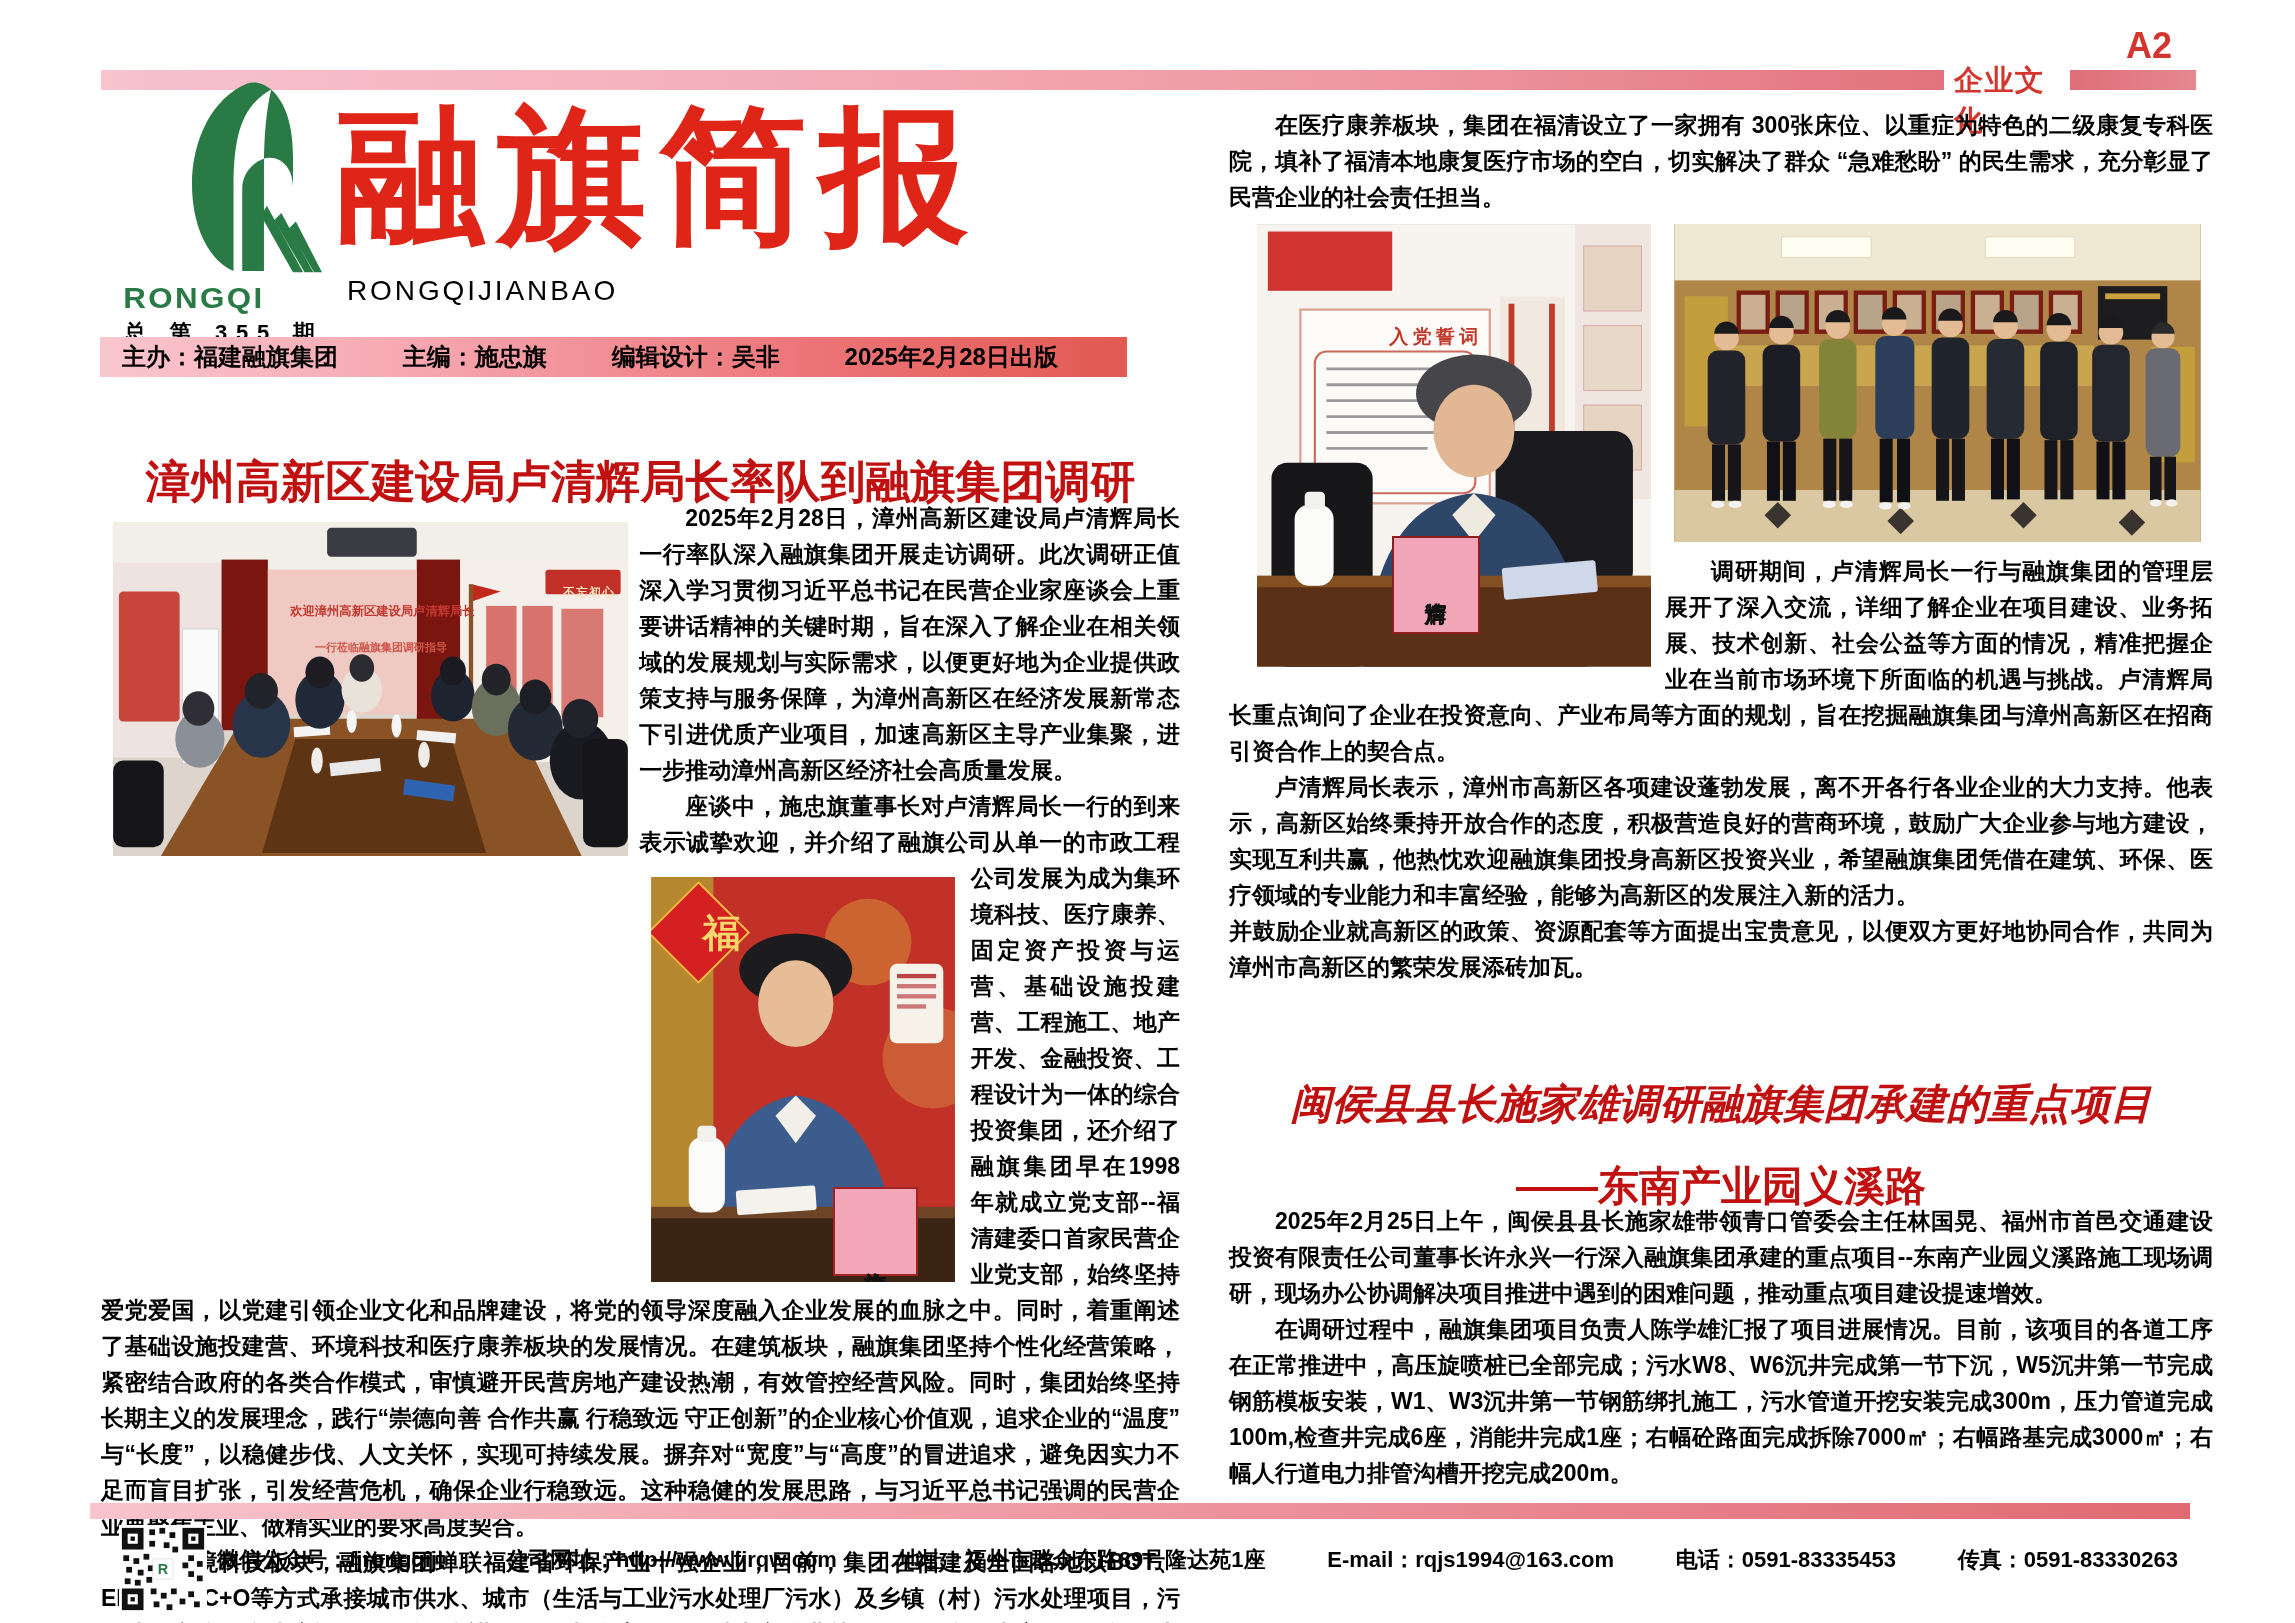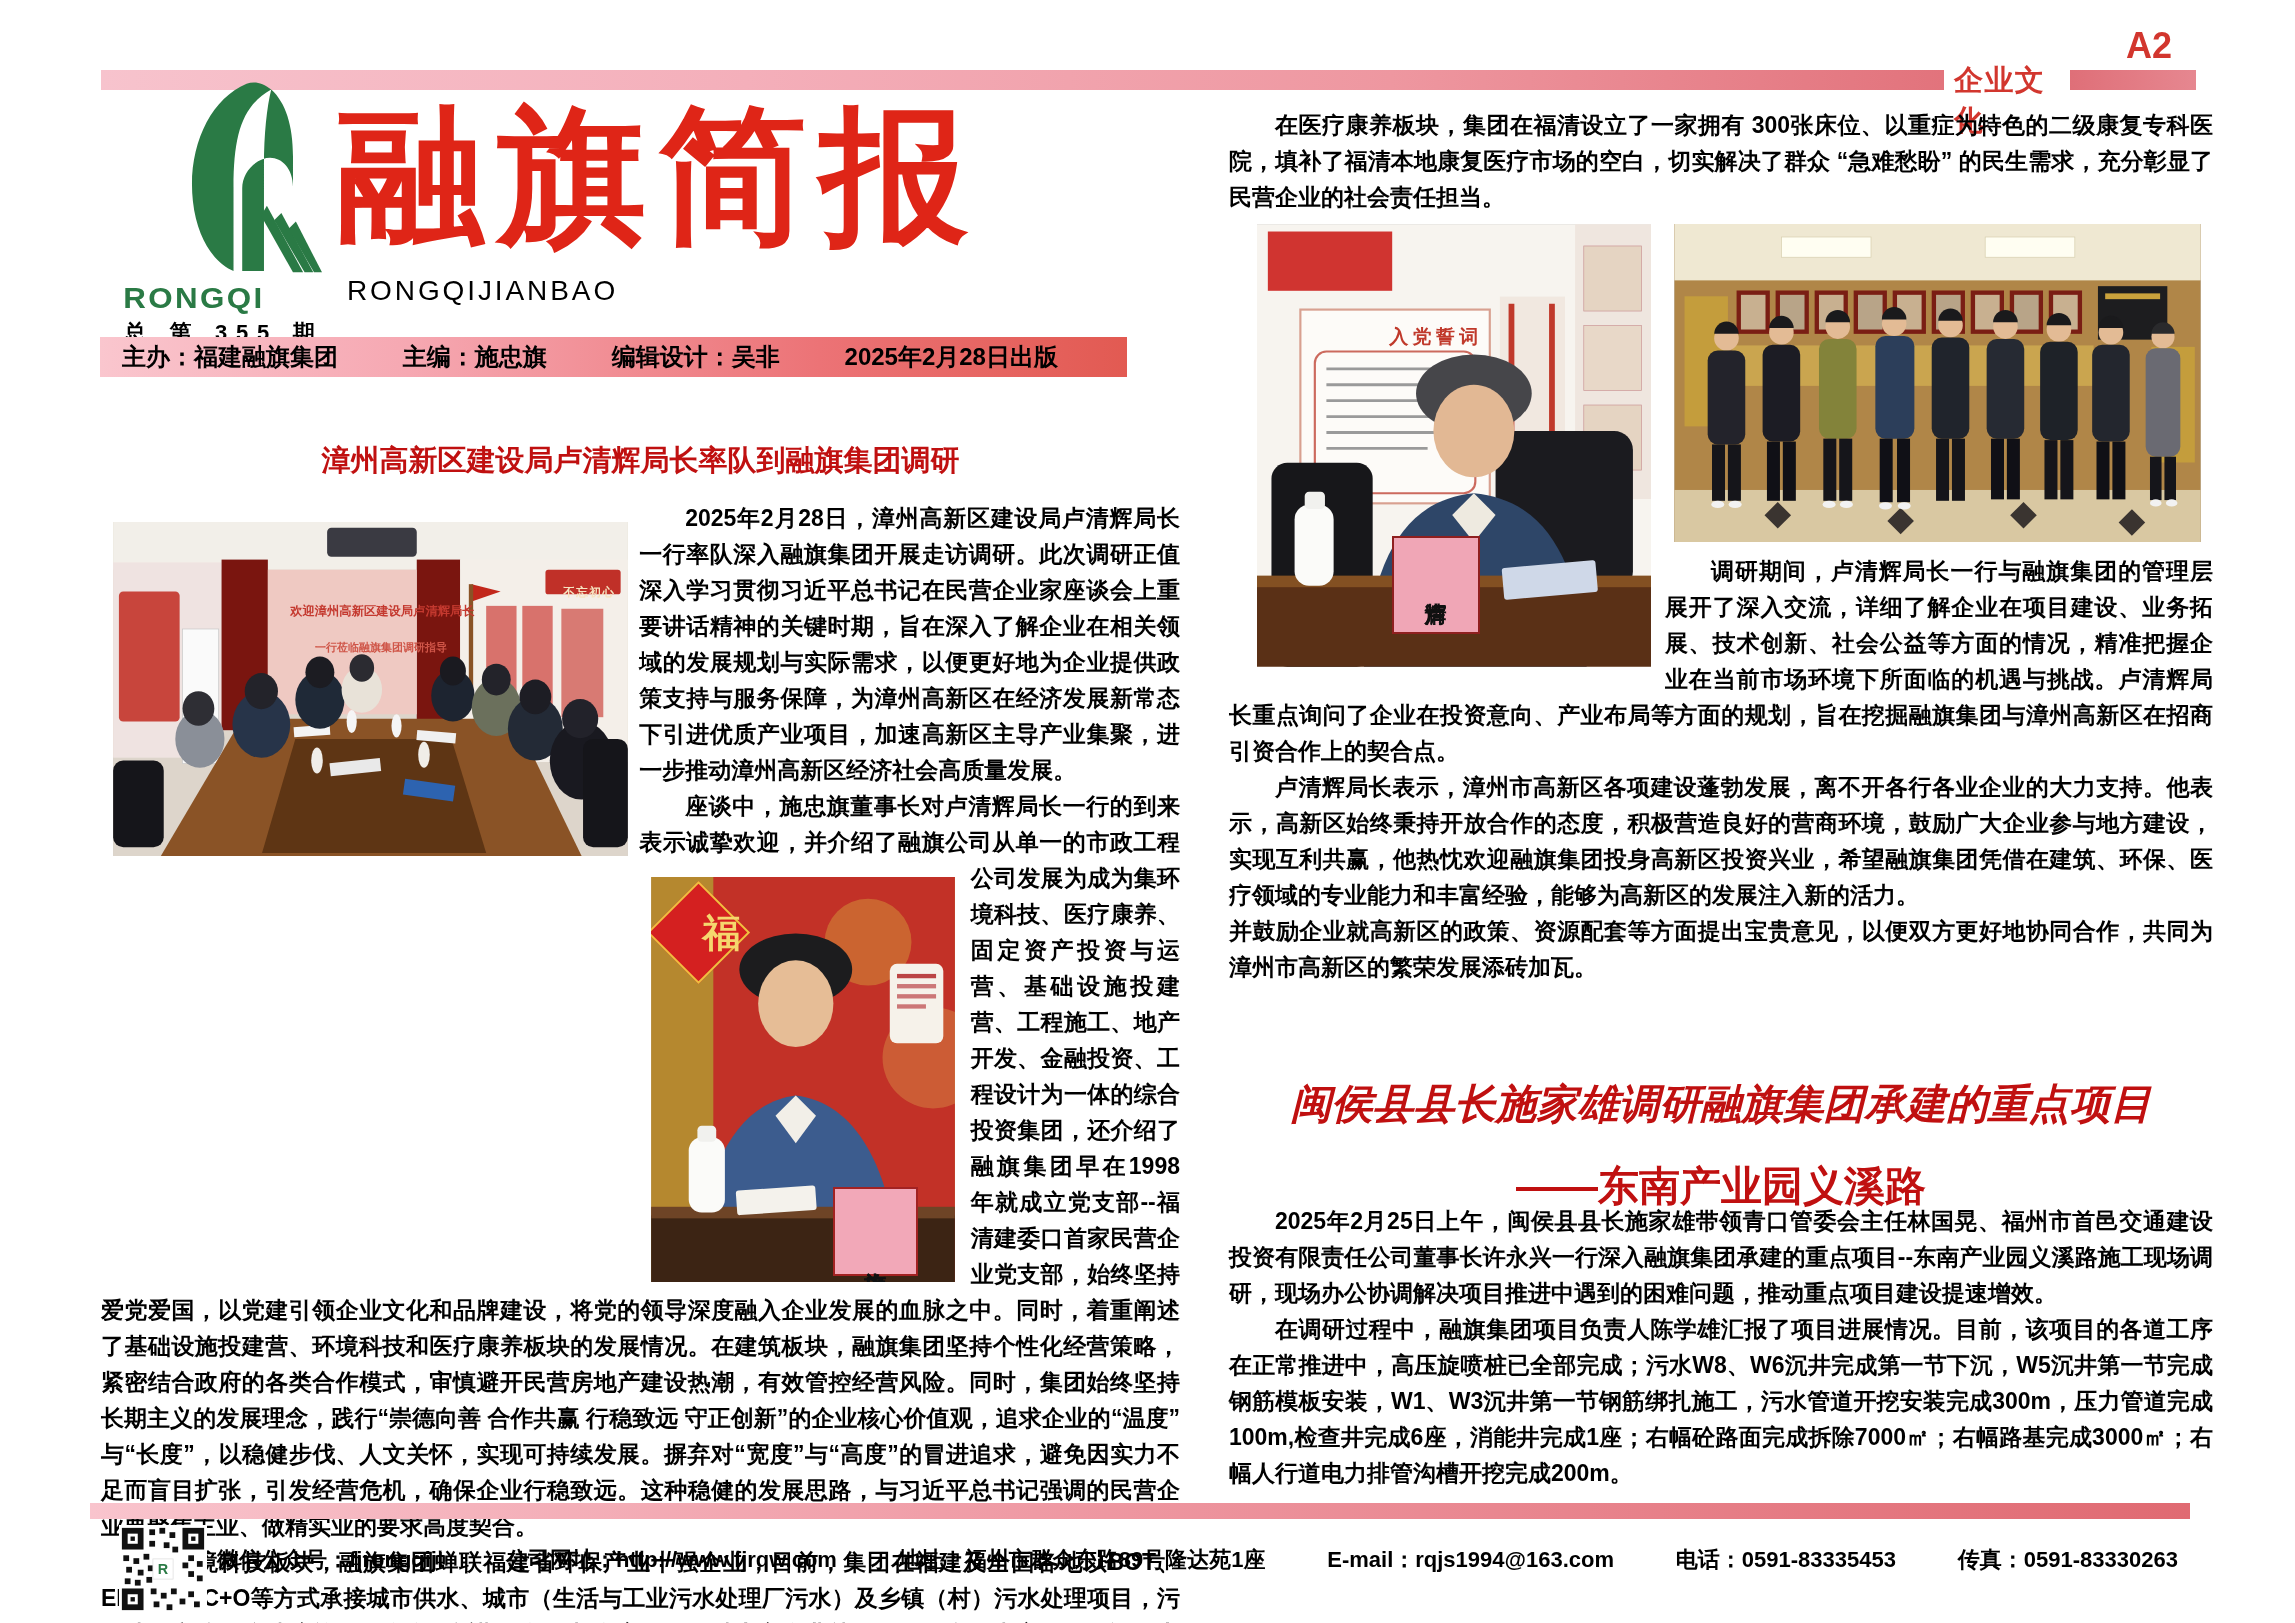--- a/index.html
+++ b/index.html
@@ -25,21 +25,21 @@
     justify-content:space-between;align-items:center;font-family:"Liberation Serif","DejaVu Serif",serif;
     font-size:148px;font-weight:bold;color:#df2517;line-height:1;}
   .masthead-latin{left:347px;top:275px;width:613px;display:flex;
     font-size:28px;color:#000;letter-spacing:2.9px;}
   .info-bar{left:100px;top:337px;width:1027px;height:40px;box-sizing:border-box;
     display:flex;align-items:center;justify-content:space-between;padding:0 69px 0 22px;
     background:linear-gradient(90deg,#fac6ce 0%,#f6a8b2 30%,#ec7376 70%,#e25a52 100%);
     font-size:24px;font-weight:bold;color:#000;}
 
   
-  .a1-title{left:101px;top:422px;width:1079px;text-align:center;font-size:29px;font-weight:bold;color:#c01010;}
+  .a1-title{left:101px;top:422px;width:1079px;text-align:center;font-size:45px;font-weight:bold;color:#c01010;}
   .article-body{font-size:23px;line-height:36px;color:#000;text-align:justify;font-weight:bold;}
   .a1-body{left:101px;top:500px;width:1079px;}
   .a2-body{left:1229px;top:107px;width:984px;}
   .a3-title{width:984px;left:1229px;text-align:center;font-size:41px;font-weight:bold;color:#c01010;}
   .a3-t1{top:1043px;font-style:italic;}
   .a3-t2{top:1125px;}
   .a3-body{left:1229px;top:1203px;width:984px;}
   .article-body p{margin:0;text-indent:2em;}
   .article-body p.no-indent{text-indent:0;}
 

